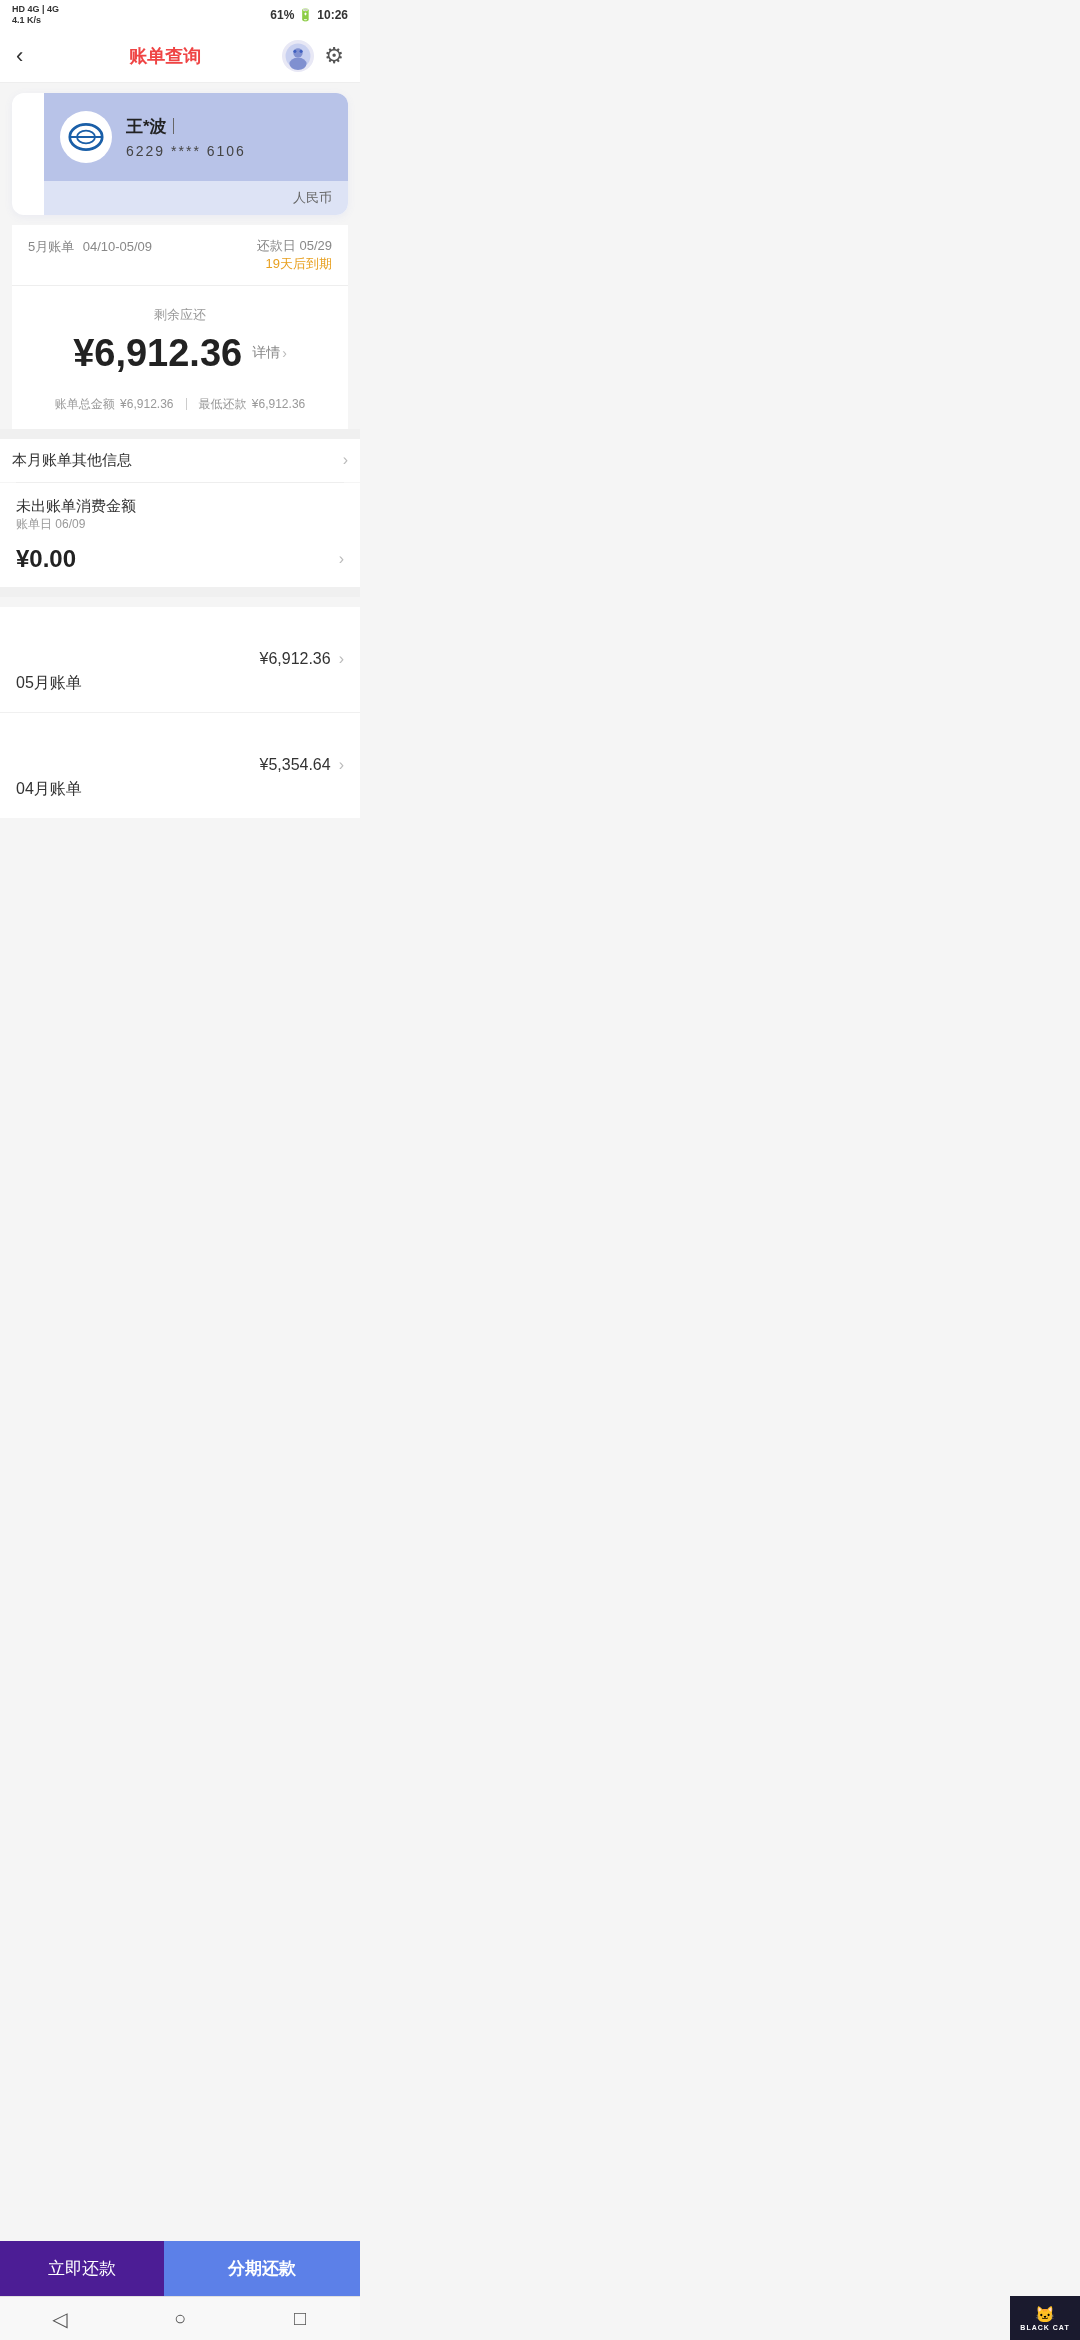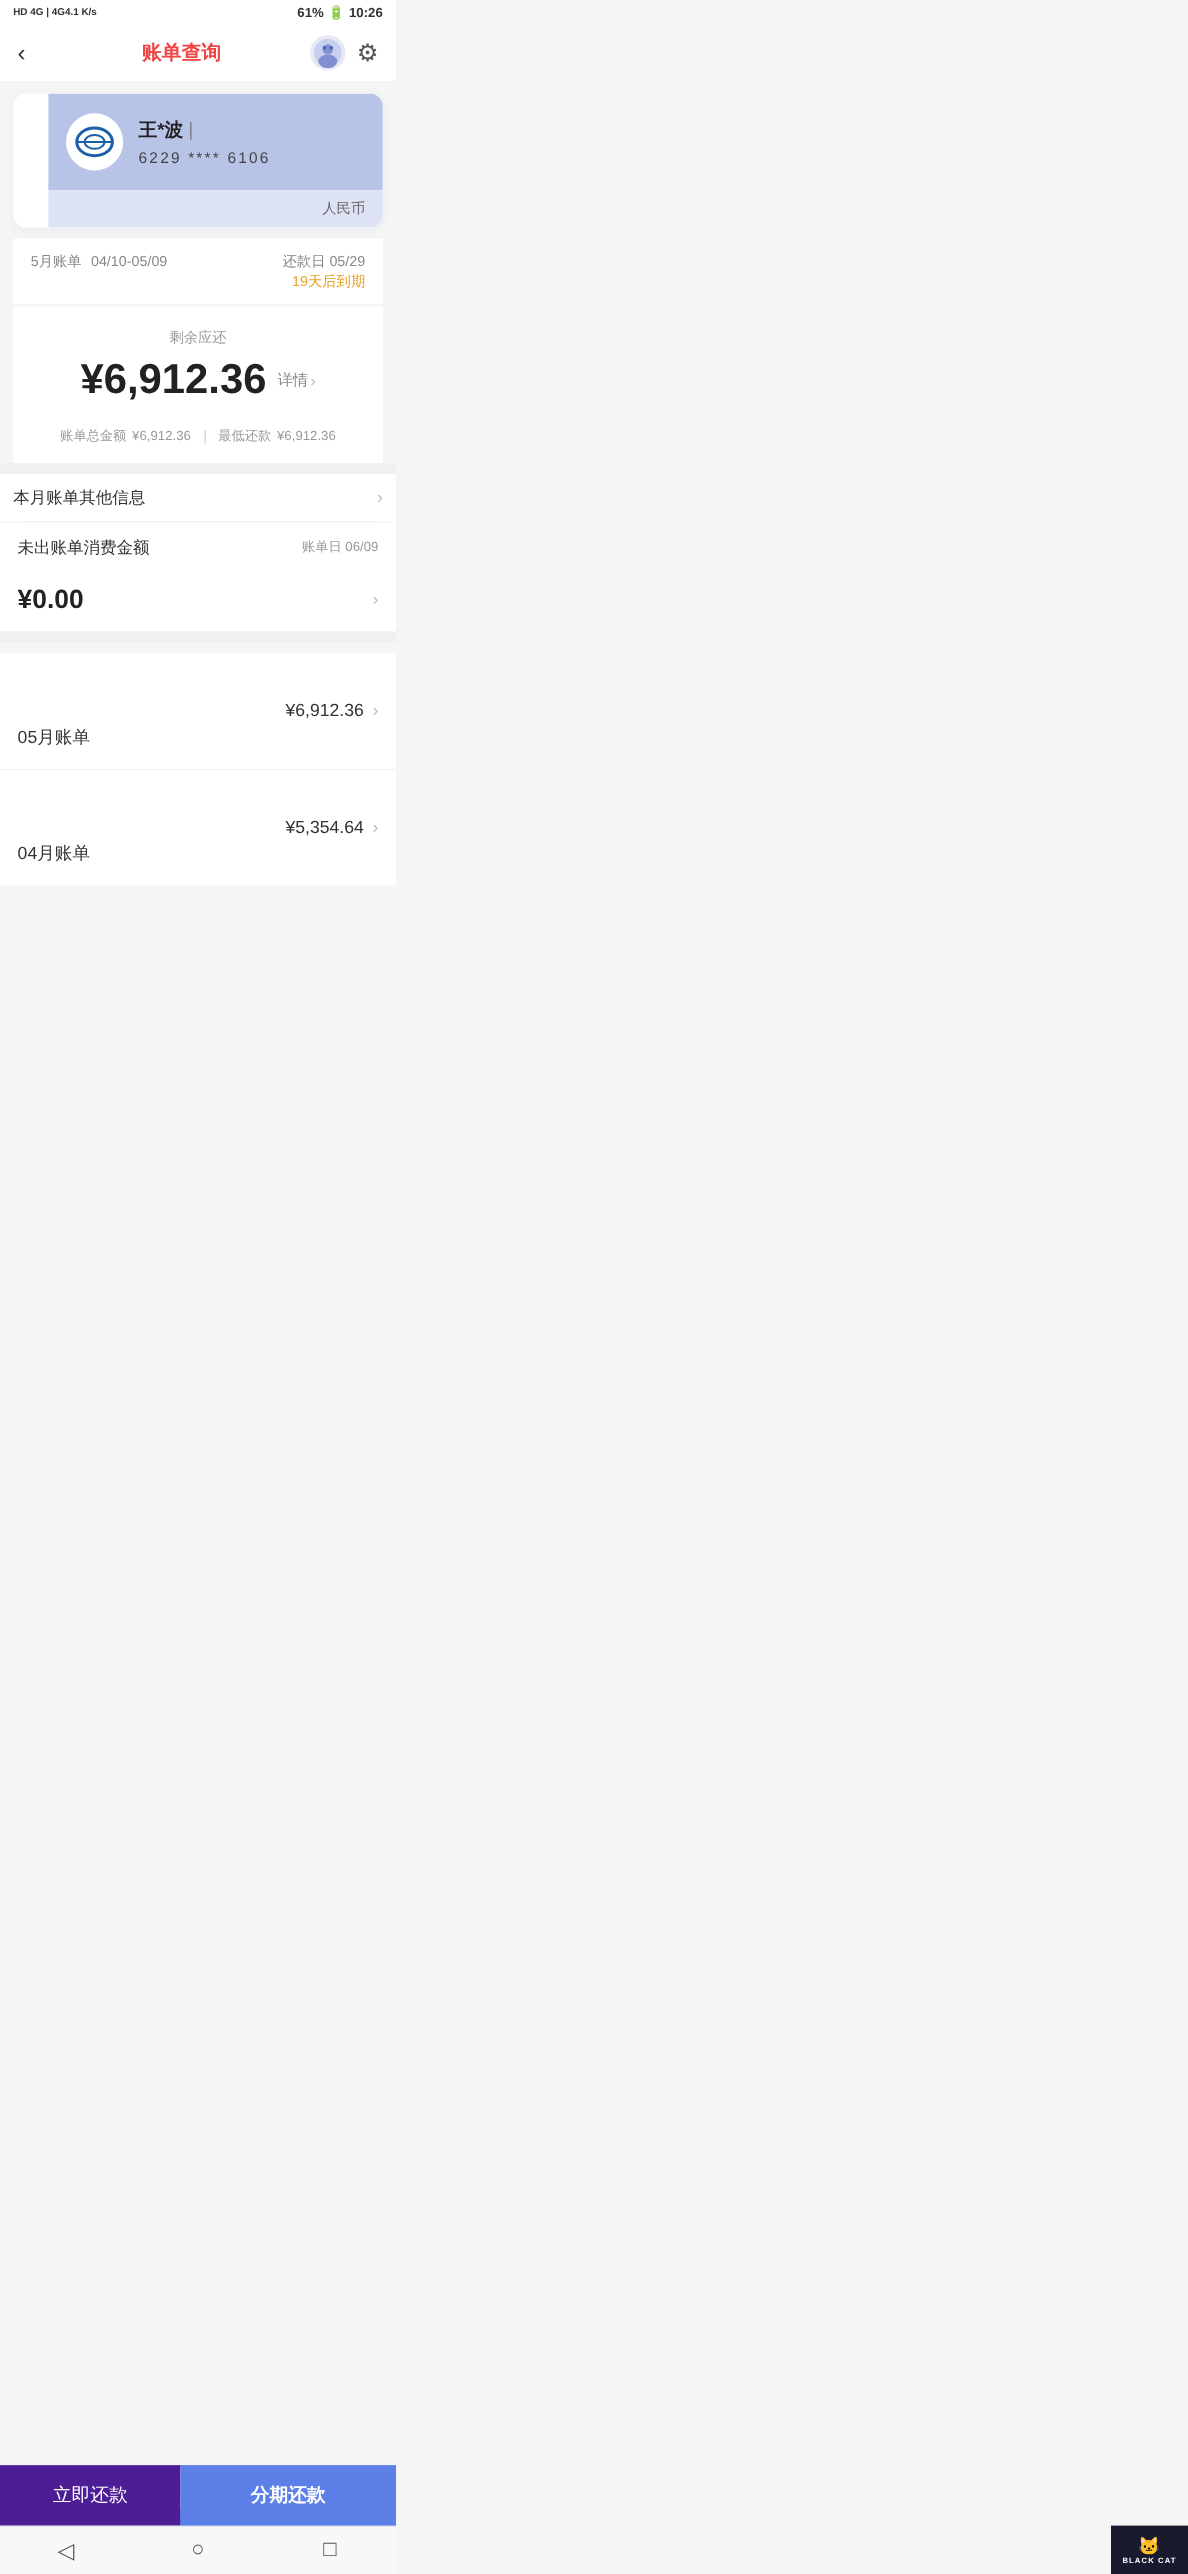--- a/index.html
+++ b/index.html
@@ -20,21 +20,21 @@
       padding: 4px 12px;
       display: flex;
       justify-content: space-between;
       align-items: center;
       font-size: 11px;
       font-weight: 600;
       color: #333;
     }
     .status-left {
       display: flex;
-      flex-direction: row;
+      flex-direction: column;
       font-size: 9px;
       line-height: 1.2;
     }
     .status-right {
       display: flex;
       align-items: center;
       gap: 4px;
       font-size: 12px;
     }
 
@@ -449,21 +449,21 @@
     <div class="list-item-right">
       <span class="chevron">›</span>
     </div>
   </div>
 </div>
 
 <div class="divider-line"></div>
 
 <div class="list-section">
   <div class="list-item" style="flex-direction:column; align-items:flex-start; padding:14px 16px;">
-    <div style="display:flex;justify-content:space-between;width:100%;margin-bottom:24px;">
+    <div style="display:flex;justify-content:space-between;width:100%;margin-bottom:12px;flex-direction:column;">
       <span class="list-item-left">未出账单消费金额</span>
       <span class="list-item-sub">账单日 06/09</span>
     </div>
     <div style="display:flex;justify-content:space-between;align-items:center;width:100%;">
       <span class="unpaid-amount">¥0.00</span>
       <span class="chevron">›</span>
     </div>
   </div>
 </div>
 

